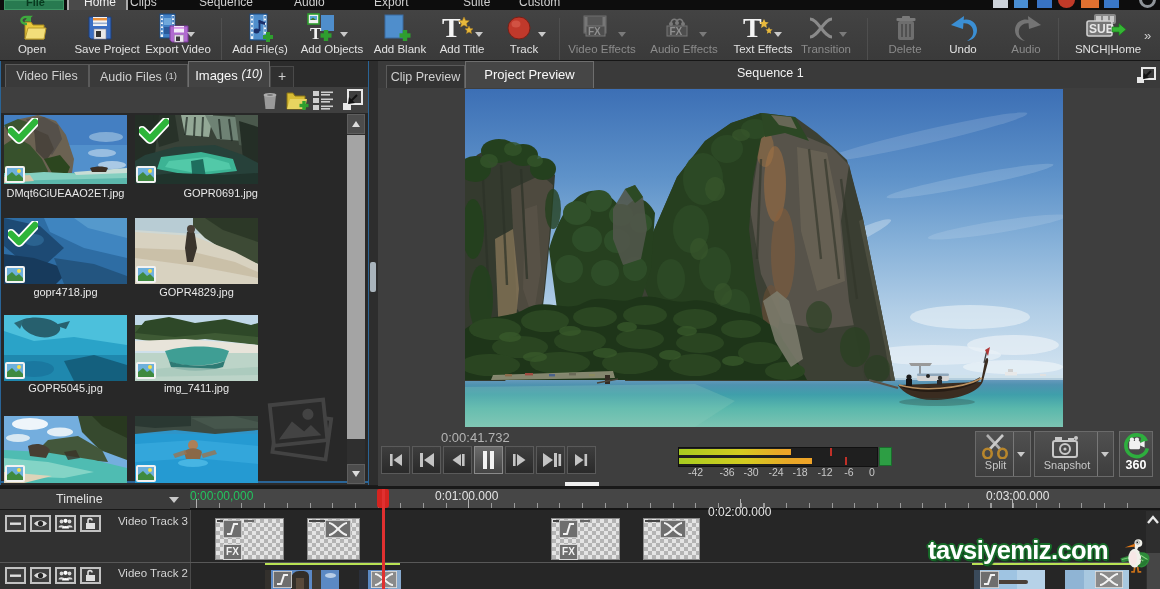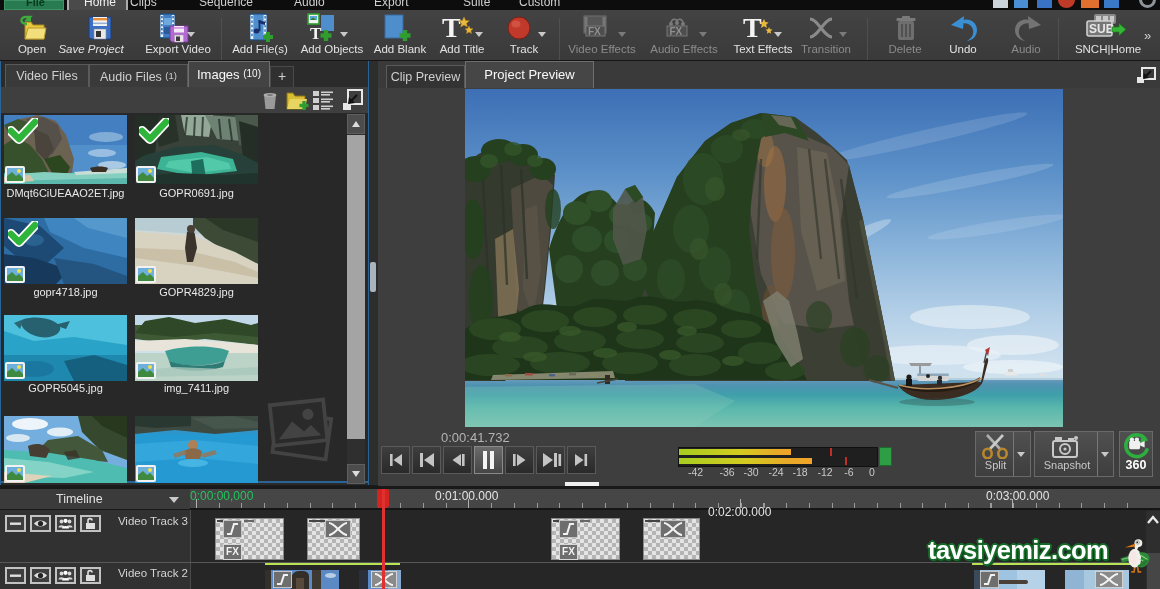--- a/index.html
+++ b/index.html
@@ -57,21 +57,21 @@
     <div class="lbl" style="left:8px;top:33px;width:48px;">Open</div>
 
     <svg class="abs" style="left:87px;top:5px;" width="26" height="26" viewBox="0 0 26 26">
       <path d="M2 2 L24 2 L24 24 L4 24 L2 22 Z" fill="#3a6fc4" stroke="#1d3f7a" stroke-width="1"></path>
       <rect x="6" y="2" width="14" height="9" fill="#f4f4f4"></rect>
       <rect x="6" y="3" width="14" height="2.4" fill="#e8903c"></rect>
       <rect x="6" y="7.5" width="14" height="1.6" fill="#9ab0d0"></rect>
       <rect x="7" y="14" width="12" height="10" fill="#e8e8e8" stroke="#889" stroke-width=".6"></rect>
       <rect x="9" y="16" width="5" height="6" fill="#333"></rect>
     </svg>
-    <div class="lbl" style="left:48px;top:33px;width:86px;font-style:italic;">Save Project</div>
+    <div class="lbl" style="left:64px;top:33px;width:86px;">Save Project</div>
 
     <svg class="abs" style="left:156px;top:3px;" width="34" height="31" viewBox="0 0 34 31">
       <rect x="4" y="1" width="15" height="24" fill="#3f7ec4" stroke="#1c4a80" stroke-width="1"></rect>
       <rect x="4.5" y="2" width="2.6" height="22" fill="#fff" opacity=".9"></rect>
       <rect x="15.8" y="2" width="2.6" height="22" fill="#fff" opacity=".9"></rect>
       <g fill="#3f7ec4">
         <rect x="5" y="3" width="1.8" height="2.4"></rect>
           <rect x="5" y="7" width="1.8" height="2.4"></rect>
           <rect x="5" y="11" width="1.8" height="2.4"></rect>
           <rect x="5" y="15" width="1.8" height="2.4"></rect>
@@ -236,21 +236,21 @@
       <path d="M26 14 L33 14 L33 10.5 L40 16.5 L33 22.5 L33 19 L26 19 Z" fill="#35b535" stroke="#1a7a1a" stroke-width=".7"></path>
     </svg>
     <div class="lbl" style="left:1074px;top:33px;width:68px;">SNCH|Home</div>
     <div class="abs" style="left:1144px;top:18px;font-size:13px;color:#cfcfcf;">»</div>
   </div>
 
   <div class="abs" id="leftpanel" style="left:0;top:61px;width:369px;height:424px;background:#2b2b2b;border-left:1px solid #2a6496;">
 
     <div class="abs" style="left:4px;top:3px;width:84px;height:23px;background:#3a3a3a;border:1px solid #5a5a5a;border-bottom:none;color:#cfcfcf;font-size:12.5px;text-align:center;line-height:22px;">Video Files</div>
     <div class="abs" style="left:88px;top:3px;width:99px;height:23px;background:#3a3a3a;border:1px solid #5a5a5a;border-bottom:none;color:#cfcfcf;font-size:12.5px;text-align:center;line-height:22px;">Audio Files <span style="font-size:9.5px;vertical-align:2px;">(1)</span></div>
-    <div class="abs" style="left:187px;top:0;width:82px;height:27px;background:#434343;border:1px solid #6e6e6e;border-bottom:none;color:#f8f8f8;font-size:13px;text-align:center;line-height:24px;">Images <span style="font-size:10px;vertical-align:2px;">(10)</span></div>
+    <div class="abs" style="left:187px;top:0;width:82px;height:27px;background:#434343;border:1px solid #6e6e6e;border-bottom:none;color:#f8f8f8;font-size:13px;text-align:center;line-height:24px;">Images <span style="font-size:12px;vertical-align:2px;font-style:italic;">(10)</span></div>
     <div class="abs" style="left:269px;top:5px;width:24px;height:21px;background:#303030;border:1px solid #4a4a4a;border-bottom:none;color:#cfcfcf;font-size:14px;text-align:center;line-height:19px;">+</div>
 
     <div class="abs" style="left:0;top:26px;width:369px;height:26px;background:#3f3f3f;"></div>
     <svg class="abs" style="left:259px;top:28px;" width="20" height="22" viewBox="0 0 20 22">
       <path d="M4 6 L16 6 L14.5 20 L5.5 20 Z" fill="#9a9a9a"></path>
       <ellipse cx="10" cy="6" rx="6.5" ry="2" fill="#adadad"></ellipse>
       <ellipse cx="10" cy="6" rx="3" ry="1" fill="#777"></ellipse>
     </svg>
     <svg class="abs" style="left:284px;top:28px;" width="25" height="23" viewBox="0 0 25 23">
       <path d="M2 4 L8 4 L10 7 L20 7 L20 20 L2 20 Z" fill="#d8bc34" stroke="#8a7414" stroke-width="1"></path>
@@ -391,21 +391,21 @@
         <path d="M0 18 H123 V67 H0 Z" fill="#259ad2"></path>
         <path d="M0 28 L60 24 L123 30 L123 48 L60 42 L0 46 Z" fill="#38aadd" opacity=".75"></path>
         <circle cx="58" cy="29" r="5" fill="#ad8058"></circle>
         <path d="M49 36 C53 31 63 31 67 36 L65 43 L51 43 Z" fill="#8a6848"></path>
         <path d="M38 38 L50 34 L52 38 L40 42 Z" fill="#9a7450" opacity=".8"></path>
         <path d="M66 38 L80 34 L82 38 L68 42 Z" fill="#9a7450" opacity=".8"></path>
         <ellipse cx="58" cy="47" rx="15" ry="4" fill="#55c0ea" opacity=".7"></ellipse>
       </svg>
 
       <div class="abs" style="left:3px;top:126px;width:123px;text-align:center;font-size:11px;color:#e8e8e8;">DMqt6CiUEAAO2ET.jpg</div>
-      <div class="abs" style="left:134px;top:126px;width:123px;text-align:center;font-size:11px;color:#e8e8e8;">GOPR0691.jpg</div>
+      <div class="abs" style="left:134px;top:126px;width:123px;text-align:right;font-size:11px;color:#e8e8e8;">GOPR0691.jpg</div>
       <div class="abs" style="left:3px;top:225px;width:123px;text-align:center;font-size:11px;color:#e8e8e8;">gopr4718.jpg</div>
       <div class="abs" style="left:134px;top:225px;width:123px;text-align:center;font-size:11px;color:#e8e8e8;">GOPR4829.jpg</div>
       <div class="abs" style="left:3px;top:321px;width:123px;text-align:center;font-size:11px;color:#e8e8e8;">GOPR5045.jpg</div>
       <div class="abs" style="left:134px;top:321px;width:123px;text-align:center;font-size:11px;color:#e8e8e8;">img_7411.jpg</div>
 
       <svg class="abs" style="left:7px;top:57px;" width="30" height="26" viewBox="0 0 30 26">
           <path d="M3 13 L11 21 L27 4" fill="none" stroke="#fff" stroke-width="10" stroke-linecap="round" stroke-linejoin="round"></path>
           <path d="M3 13 L11 21 L27 4" fill="none" stroke="#2eb53a" stroke-width="6.5" stroke-linecap="round" stroke-linejoin="round"></path>
         </svg>
       <svg class="abs" style="left:138px;top:57px;" width="30" height="26" viewBox="0 0 30 26">
@@ -487,20 +487,23 @@
   </div>
 
   <div class="abs" style="left:369px;top:61px;width:9px;height:424px;background:#2d2d2d;"></div>
   <div class="abs" style="left:370px;top:262px;width:6px;height:30px;background:#a9b4bc;border-radius:2px;"></div>
 
   <div class="abs" id="preview" style="left:378px;top:61px;width:782px;height:425px;background:#3e3e3e;">
 
     <div class="abs" style="left:0;top:0;width:782px;height:27px;background:#3a3a3a;"></div>
     <div class="abs" style="left:8px;top:4px;width:79px;height:23px;background:#333;border:1px solid #5a5a5a;border-bottom:none;color:#cfcfcf;font-size:12.5px;text-align:center;line-height:22px;">Clip Preview</div>
     <div class="abs" style="left:87px;top:0;width:129px;height:27px;background:#464646;border:1px solid #6e6e6e;border-bottom:none;color:#f8f8f8;font-size:13px;text-align:center;line-height:25px;">Project Preview</div>
+    <div class="abs" style="left:216px;top:5px;width:566px;height:22px;color:#f0f0f0;font-size:12.5px;">
+        <span style="position:absolute;left:143px;">Sequence 1</span>
+      </div>
     <svg class="abs" style="left:758px;top:6px;" width="20" height="17" viewBox="0 0 20 17">
       <rect x="6" y="1" width="13" height="11" fill="none" stroke="#e8e8e8" stroke-width="2"></rect>
       <rect x="1" y="10" width="7" height="6" fill="#e8e8e8"></rect>
       <line x1="15" y1="4" x2="8" y2="11" stroke="#111" stroke-width="2"></line>
       <path d="M7 12 L8 6 L13 11 Z" fill="#111"></path>
     </svg>
 
     <div class="abs" id="video" style="left:87px;top:28px;width:598px;height:338px;">
       <svg width="598" height="338" viewBox="0 0 598 338">
         <defs>

